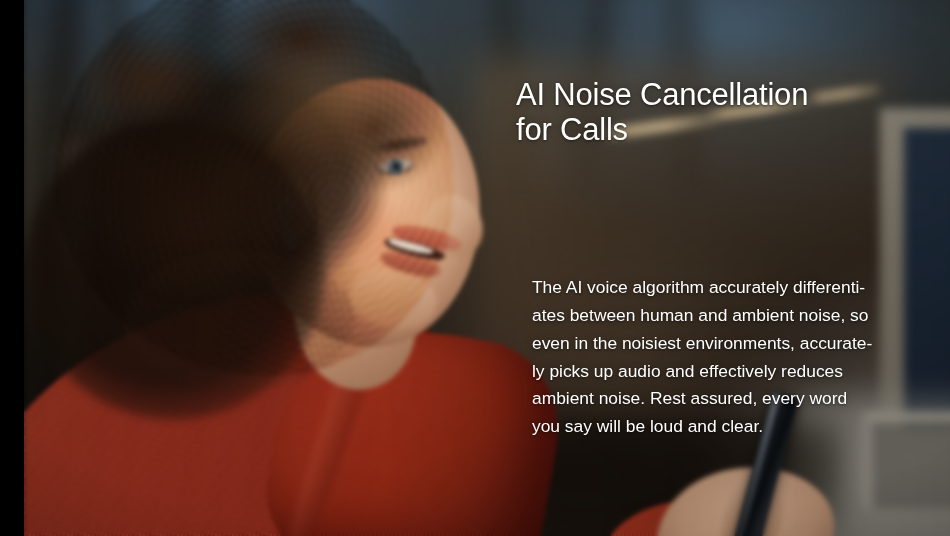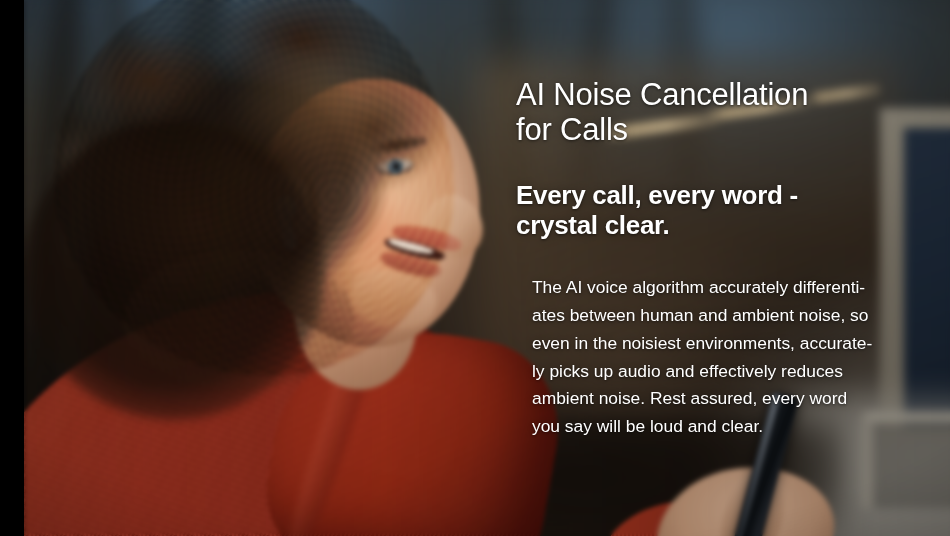--- a/index.html
+++ b/index.html
@@ -431,22 +431,20 @@
 
     <div class="soften"></div>
     <div class="sharp-window"></div>
     <div class="scrim"></div>
     <div class="vignette"></div>
   </div>
 
   <div class="copy">
     <div class="headline">AI Noise Cancellation
 for Calls</div>
-    <div class="subhead">Every call, every word -
-crystal clear.</div>
     <div class="bodytext">The AI voice algorithm accurately differenti-
 ates between human and ambient noise, so
 even in the noisiest environments, accurate-
 ly picks up audio and effectively reduces
 ambient noise. Rest assured, every word
 you say will be loud and clear.</div>
   </div>
 
 </div>
 

